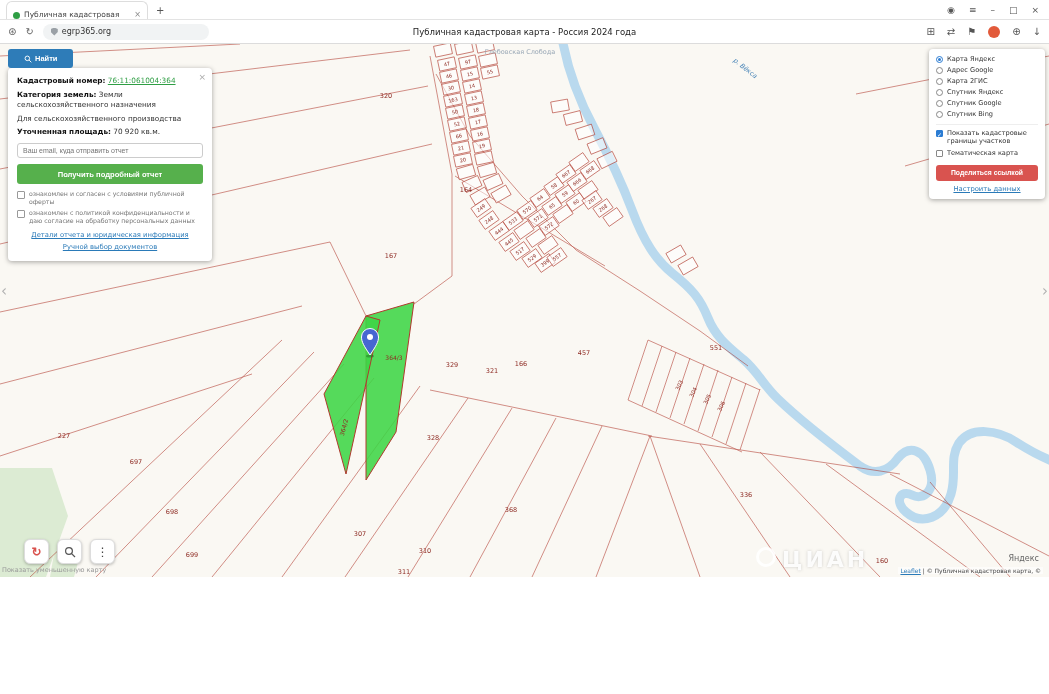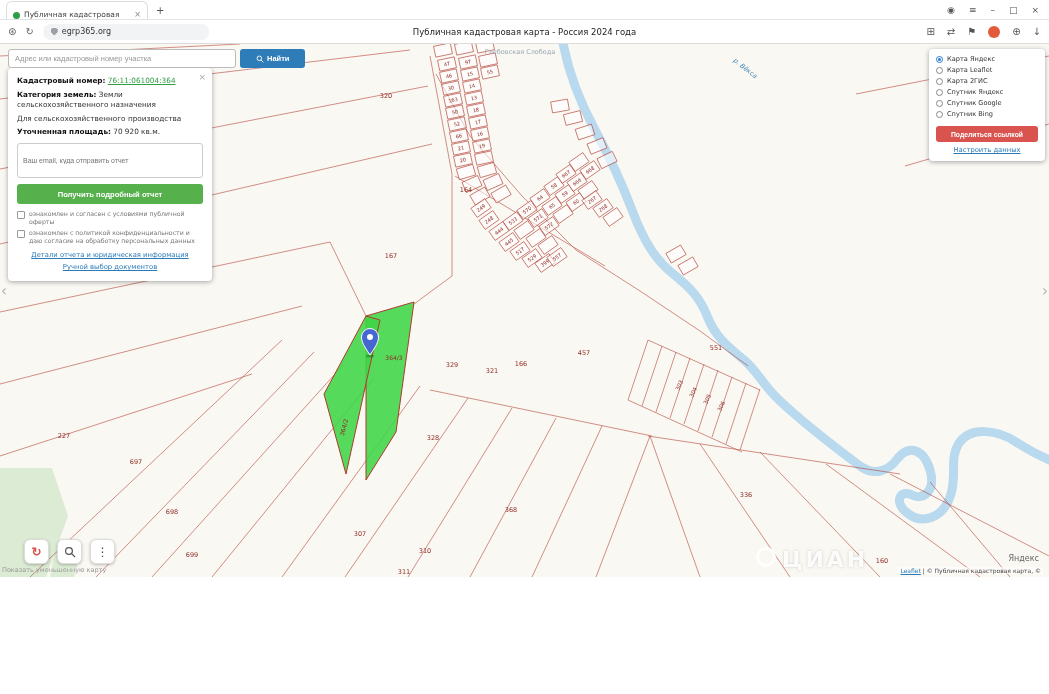--- a/index.html
+++ b/index.html
@@ -29,21 +29,21 @@
   .search input::placeholder{color:#999;}
   .search button{display:flex;align-items:center;gap:3px;background:#2e7cb8;color:#fff;border:none;border-radius:3px;
                  font-size:7.5px;font-weight:bold;padding:0 16px;height:19px;cursor:pointer;}
   .info-panel{position:absolute;top:24px;left:8px;width:186px;background:#fff;border-radius:4px;box-shadow:0 1px 5px rgba(0,0,0,.35);
               padding:8px 9px 7px;font-size:7.3px;color:#333;z-index:4;line-height:1.35;}
   .info-panel p{margin:0 0 4px;}
   .info-panel b{color:#111;}
   .close{position:absolute;top:3px;right:6px;color:#aaa;font-size:9px;cursor:pointer;}
   .green-link{color:#2f9e44;text-decoration:underline;}
   .blue-link{color:#2a7ab8;text-decoration:underline;}
-  .email{width:100%;box-sizing:border-box;height:35px;border:1px solid #ccc;border-radius:3px;font-size:7px;padding:0 5px;margin:2px 0 6px;color:#333;}
+  .email{width:100%;box-sizing:border-box;height:15px;border:1px solid #ccc;border-radius:3px;font-size:7px;padding:0 5px;margin:2px 0 6px;color:#333;}
   .report{width:100%;height:20px;background:#56b04c;border:none;border-radius:3px;color:#fff;font-size:7.6px;font-weight:bold;margin-bottom:6px;cursor:pointer;}
   .consent{display:flex;gap:4px;font-size:6.2px;color:#777;margin-bottom:3px;line-height:1.3;}
   .cb{flex:none;width:6px;height:6px;border:1px solid #999;border-radius:1px;margin-top:1px;background:#fff;}
   .links{text-align:center;margin-top:5px;font-size:6.8px;line-height:1.7;}
   .links a{color:#2a7ab8;text-decoration:underline;display:block;}
   .layers-panel{position:absolute;top:5px;right:4px;width:102px;background:#fff;border-radius:4px;box-shadow:0 1px 5px rgba(0,0,0,.35);
                 padding:6px 7px;font-size:6.6px;color:#333;z-index:4;line-height:1.3;}
   .lp-row{display:flex;align-items:center;gap:4px;margin-bottom:2.5px;}
   .lp-row.top{align-items:flex-start;}
   .radio{flex:none;width:7px;height:7px;border:1px solid #888;border-radius:50%;background:#fff;position:relative;box-sizing:border-box;}
@@ -438,21 +438,20 @@
           <text transform="translate(520,10)" font-size="6.5" fill="#9aa8b6" text-anchor="middle" font-style="normal">Глебовская Слобода</text>
         </g>
         <g transform="translate(370,311)">
           <ellipse cx="0" cy="1" rx="4" ry="1.6" fill="rgba(0,0,0,0.25)"></ellipse>
           <path d="M0,0 C-6,-9 -8.5,-13 -8.5,-18 A8.5,8.5 0 1 1 8.5,-18 C8.5,-13 6,-9 0,0 Z" fill="#4667d2" stroke="#fff" stroke-width="1"></path>
           <circle cx="0" cy="-18" r="3" fill="#fff"></circle>
         </g>
       </svg>
 
     <div class="search">
-      <input placeholder="Адрес или кадастровый номер участка" style="">
       <button>
         <svg width="8" height="8" viewBox="0 0 12 12">
           <circle cx="5" cy="5" r="3.4" fill="none" stroke="#fff" stroke-width="1.4"></circle>
           <line x1="7.6" y1="7.6" x2="11" y2="11" stroke="#fff" stroke-width="1.4"></line>
         </svg>
         <span>Найти</span>
       </button>
     </div>
 
     <div class="info-panel">
@@ -481,39 +480,49 @@
     </div>
 
     <div class="layers-panel">
       <div>
           <div class="lp-row">
             <span class="radio on"></span>
             <span>Карта Яндекс</span>
           </div>
           <div class="lp-row">
             <span class="radio"></span>
-            <span>Карта Leaflet</span>
+            <span>Адрес Google</span>
           </div>
           <div class="lp-row">
             <span class="radio"></span>
             <span>Карта 2ГИС</span>
           </div>
           <div class="lp-row">
             <span class="radio"></span>
             <span>Спутник Яндекс</span>
           </div>
           <div class="lp-row">
             <span class="radio"></span>
             <span>Спутник Google</span>
           </div>
           <div class="lp-row">
             <span class="radio"></span>
             <span>Спутник Bing</span>
           </div>
         </div>
+      <div class="cb-block">
+          <label class="lp-row top">
+            <span class="cbx on">✓</span>
+            <span>Показать кадастровые границы участков</span>
+          </label>
+          <label class="lp-row top">
+            <span class="cbx"></span>
+            <span>Тематическая карта</span>
+          </label>
+        </div>
       <button class="share">Поделиться ссылкой</button>
       <div class="settings">
         <a>Настроить данных</a>
       </div>
     </div>
 
     <div class="map-controls">
       <button class="mc-btn">
         <span class="mc-red">↻</span>
       </button>

